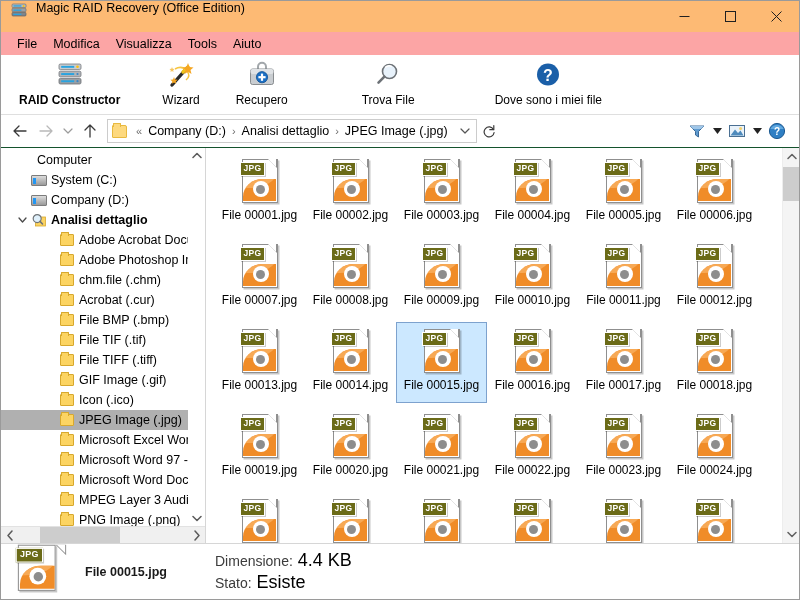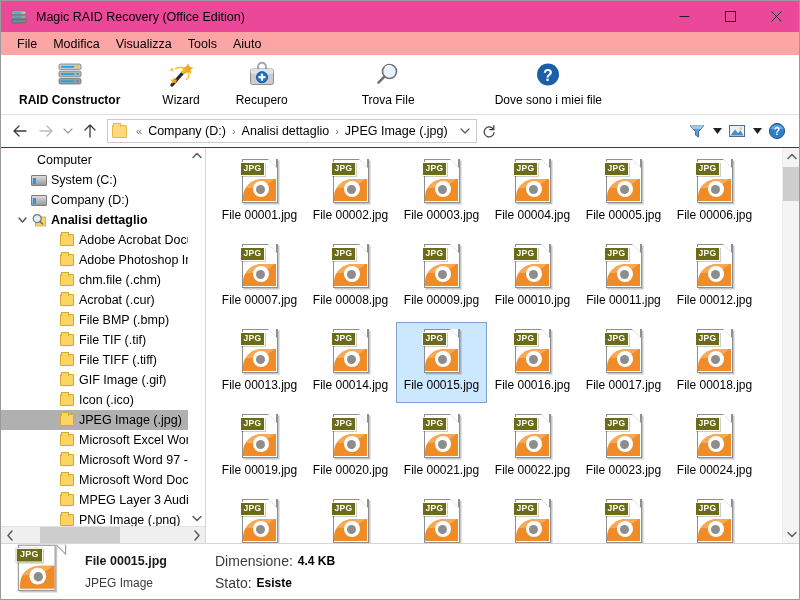--- a/index.html
+++ b/index.html
@@ -17,22 +17,22 @@
     background: #ffffff;
     display: flex;
     flex-direction: column;
   }
 
   
   .titlebar {
     height: 31px;
     flex: 0 0 31px;
     display: flex;
-    align-items: center;
-    background: #ec4899;
+    align-items: flex-start;
+    background: #fdba74;
     position: relative;
   }
   .title-icon {
     width: 18px; height: 18px;
     margin-left: 9px; margin-right: 8px;
     position: relative;
     flex: 0 0 auto;
   }
   .title-text {
     font-size: 12.5px;
@@ -410,21 +410,21 @@
     align-items: center;
     padding-left: 14px;
   }
   .sb-icon { flex: 0 0 auto; margin-right: 16px; }
   .sb-col1 { width: 130px; flex: 0 0 130px; }
   .sb-col2 { flex: 0 0 auto; }
   .sb-line { height: 22px; display: flex; align-items: center; white-space: nowrap; }
   .sb-name { font-size: 12.5px; color: #1a1a1a; font-weight: bold; }
   .sb-type { font-size: 12px; color: #3c3c3c; }
   .sb-key { font-size: 14px; color: #3c3c3c; }
-  .sb-val { font-size: 12px; color: #000000; font-weight: bold; margin-left: 5px; }
+  .sb-val { font-size: 18px; color: #000000; font-weight: normal; margin-left: 5px; }
 </style>
 </head>
 <body>
 
 <div id="app">
 
   <div class="titlebar">
     <div class="title-icon">
       <svg width="18" height="18" viewBox="0 0 18 18">
         <rect x="2" y="3" width="14" height="3.6" rx="1" fill="#b9bdc1" stroke="#6f7479" stroke-width="0.7"></rect>
@@ -1166,23 +1166,20 @@
           <div class="fold2"></div>
         <div class="wave"></div>
           <div class="ring"></div>
         <div class="badge">JPG</div>
       </div>
     </div>
     <div class="sb-col1">
       <div class="sb-line">
           <span class="sb-name">File 00015.jpg</span>
         </div>
-      <div class="sb-line">
-          <span class="sb-type">JPEG Image</span>
-        </div>
     </div>
     <div class="sb-col2">
       <div class="sb-line">
         <span class="sb-key">Dimensione:</span>
         <span class="sb-val">4.4 KB</span>
       </div>
       <div class="sb-line">
         <span class="sb-key">Stato:</span>
         <span class="sb-val">Esiste</span>
       </div>

